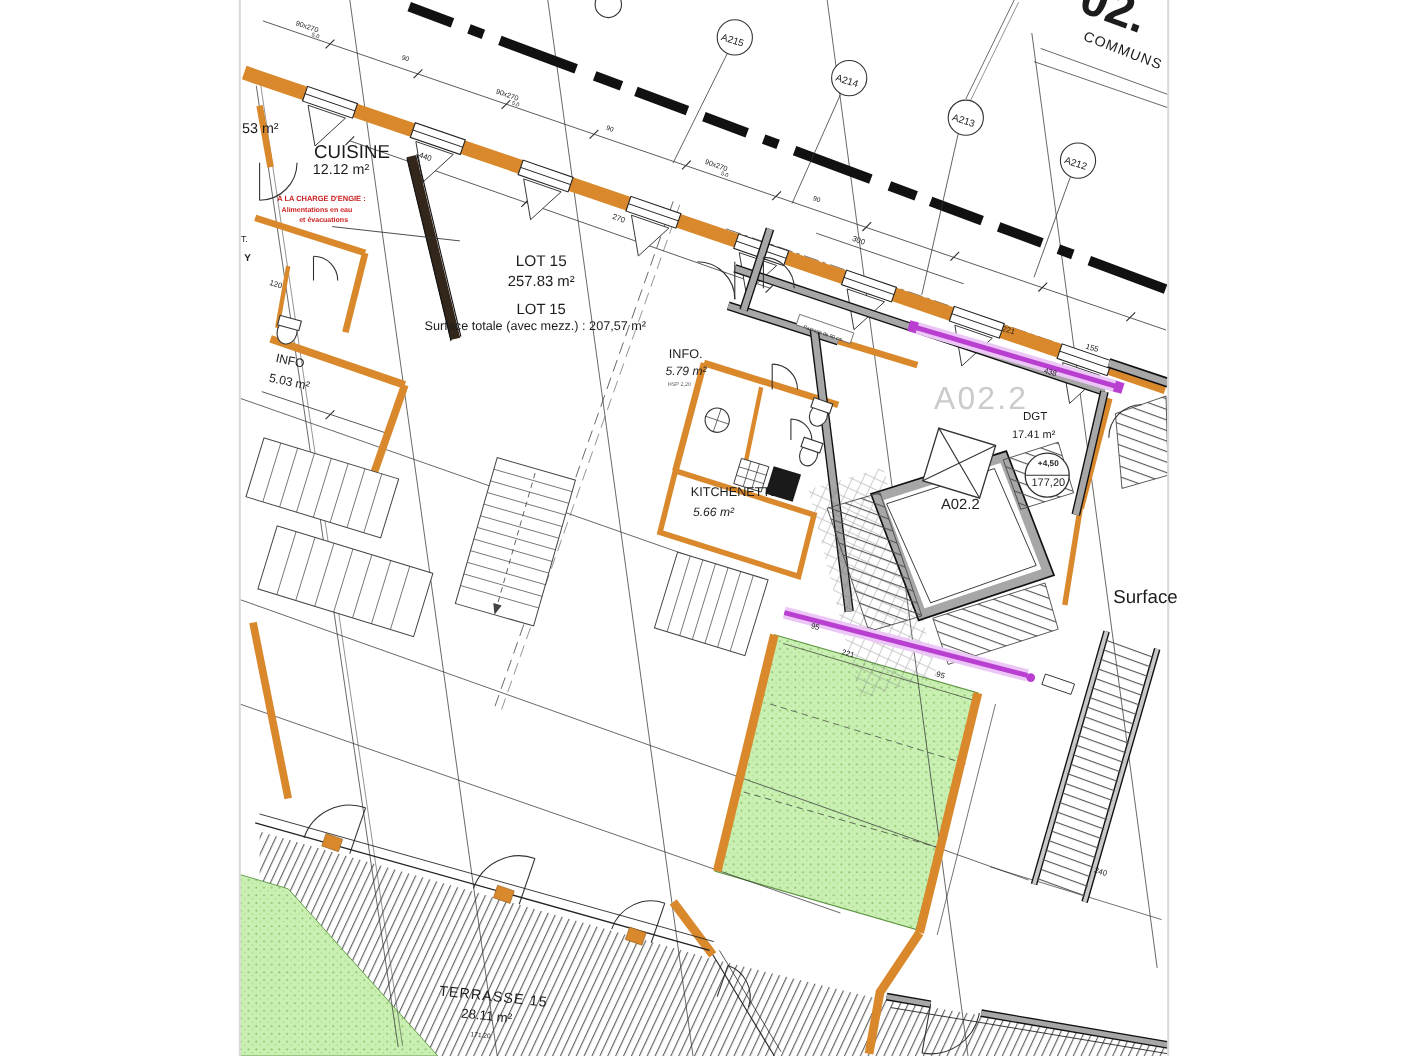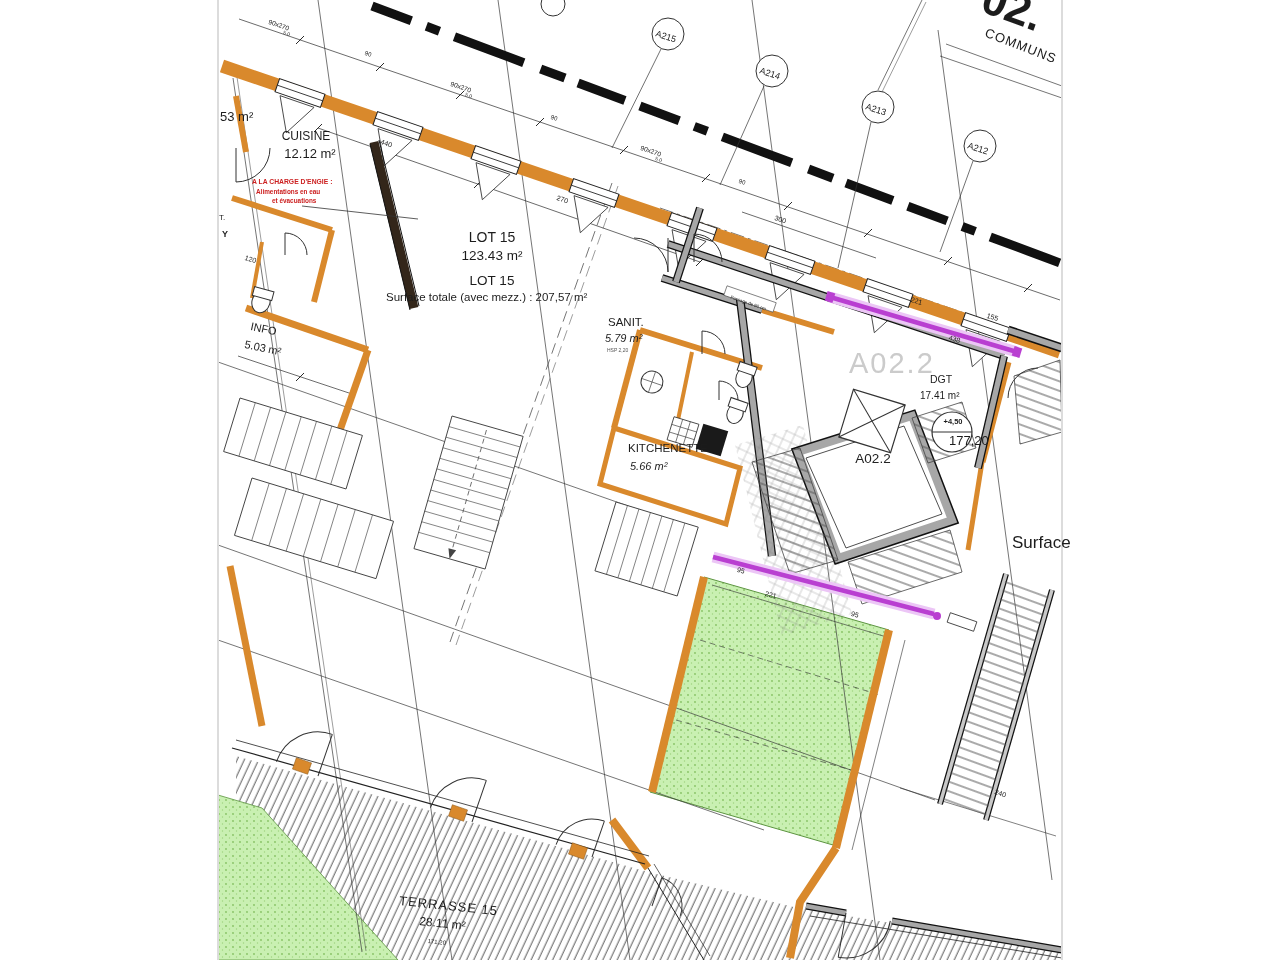--- a/index.html
+++ b/index.html
@@ -403,49 +403,49 @@
 <div class="lbl" style="left:992px;top:-26px;font-size:44px;font-weight:bold;transform:rotate(20deg);">02.</div>
 <div class="lbl" style="left:988px;top:26px;font-size:13px;letter-spacing:1px;transform:rotate(21deg);">COMMUNS</div>
 <div class="lbl wm" style="left:849px;top:348px;font-size:29px;">A02.2</div>
 
 <div class="lbl ctr" style="left:653px;top:28px;width:30px;font-size:9px;transform:rotate(18deg);">A215</div>
 <div class="lbl ctr" style="left:757px;top:65px;width:30px;font-size:9px;transform:rotate(18deg);">A214</div>
 <div class="lbl ctr" style="left:863px;top:101px;width:30px;font-size:9px;transform:rotate(18deg);">A213</div>
 <div class="lbl ctr" style="left:965px;top:140px;width:30px;font-size:9px;transform:rotate(18deg);">A212</div>
 
 <div class="lbl" style="left:220px;top:110px;font-size:13px;">53 m²</div>
-<div class="lbl ctr" style="left:248px;top:130px;width:116px;font-size:12px;">CUISINE</div>
+<div class="lbl ctr" style="left:262px;top:130px;width:116px;font-size:17px;">CUISINE</div>
 <div class="lbl ctr" style="left:252px;top:147px;width:116px;font-size:13px;">12.12 m²</div>
 
 <div class="lbl red" style="left:252px;top:178px;font-size:6.8px;">A LA CHARGE D'ENGIE :</div>
 <div class="lbl red" style="left:256px;top:188px;font-size:6.4px;">Alimentations en eau</div>
 <div class="lbl red" style="left:272px;top:197px;font-size:6.4px;">et évacuations</div>
 
 <div class="lbl ctr" style="left:452px;top:230px;width:80px;font-size:14px;">LOT 15</div>
-<div class="lbl ctr" style="left:442px;top:249px;width:100px;font-size:13.5px;">123.43 m²</div>
+<div class="lbl ctr" style="left:442px;top:249px;width:100px;font-size:13.5px;">257.83 m²</div>
 <div class="lbl ctr" style="left:452px;top:274px;width:80px;font-size:13.5px;">LOT 15</div>
 <div class="lbl" style="left:386px;top:291px;font-size:11.5px;">Surface totale (avec mezz.) : 207,57 m²</div>
 
 <div class="lbl" style="left:252px;top:320px;font-size:11px;transform:rotate(12deg);">INFO</div>
 <div class="lbl" style="left:246px;top:338px;font-size:11px;transform:rotate(12deg);">5.03 m²</div>
 
-<div class="lbl" style="left:608px;top:316px;font-size:11.5px;">SANIT.</div>
+<div class="lbl" style="left:608px;top:316px;font-size:11.5px;">INFO.</div>
 <div class="lbl" style="left:605px;top:332px;font-size:11px;font-style:italic;">5.79 m²</div>
 <div class="lbl" style="left:607px;top:348px;font-size:5px;color:#555;">HSP 2,20</div>
 
 <div class="lbl" style="left:604px;top:442px;font-size:11.5px;margin-left:24px;">KITCHENETTE</div>
 <div class="lbl" style="left:630px;top:460px;font-size:11px;font-style:italic;">5.66 m²</div>
 
 <div class="lbl" style="left:930px;top:374px;font-size:10.5px;">DGT</div>
 <div class="lbl" style="left:920px;top:390px;font-size:10px;">17.41 m²</div>
 
 <div class="lbl ctr" style="left:838px;top:452px;width:70px;font-size:13.5px;color:#222;">A02.2</div>
 
 <div class="lbl ctr" style="left:936px;top:418px;width:34px;font-size:7.5px;font-weight:bold;">+4,50</div>
-<div class="lbl ctr" style="left:934px;top:434px;width:38px;font-size:13px;margin-left:15px;">177,20</div>
+<div class="lbl ctr" style="left:934px;top:434px;width:38px;font-size:10px;">177,20</div>
 
 <div class="lbl" style="left:1012px;top:534px;font-size:17px;">Surface</div>
 <div class="lbl" style="left:219px;top:214px;font-size:8px;">T.</div>
 <div class="lbl" style="left:222px;top:230px;font-size:9px;font-weight:bold;">Y</div>
 
 <div class="lbl" style="left:400px;top:894px;font-size:13px;letter-spacing:1px;transform:rotate(6deg);">TERRASSE 15</div>
 <div class="lbl" style="left:420px;top:915px;font-size:12px;transform:rotate(6deg);">28.11 m²</div>
 <div class="lbl" style="left:428px;top:938px;font-size:6px;transform:rotate(6deg);">171,20</div>
 
 <div class="lbl ctr" style="left:727px;top:294px;width:46px;font-size:4.5px;transform:rotate(19deg);">Passage de 90 cm</div>

